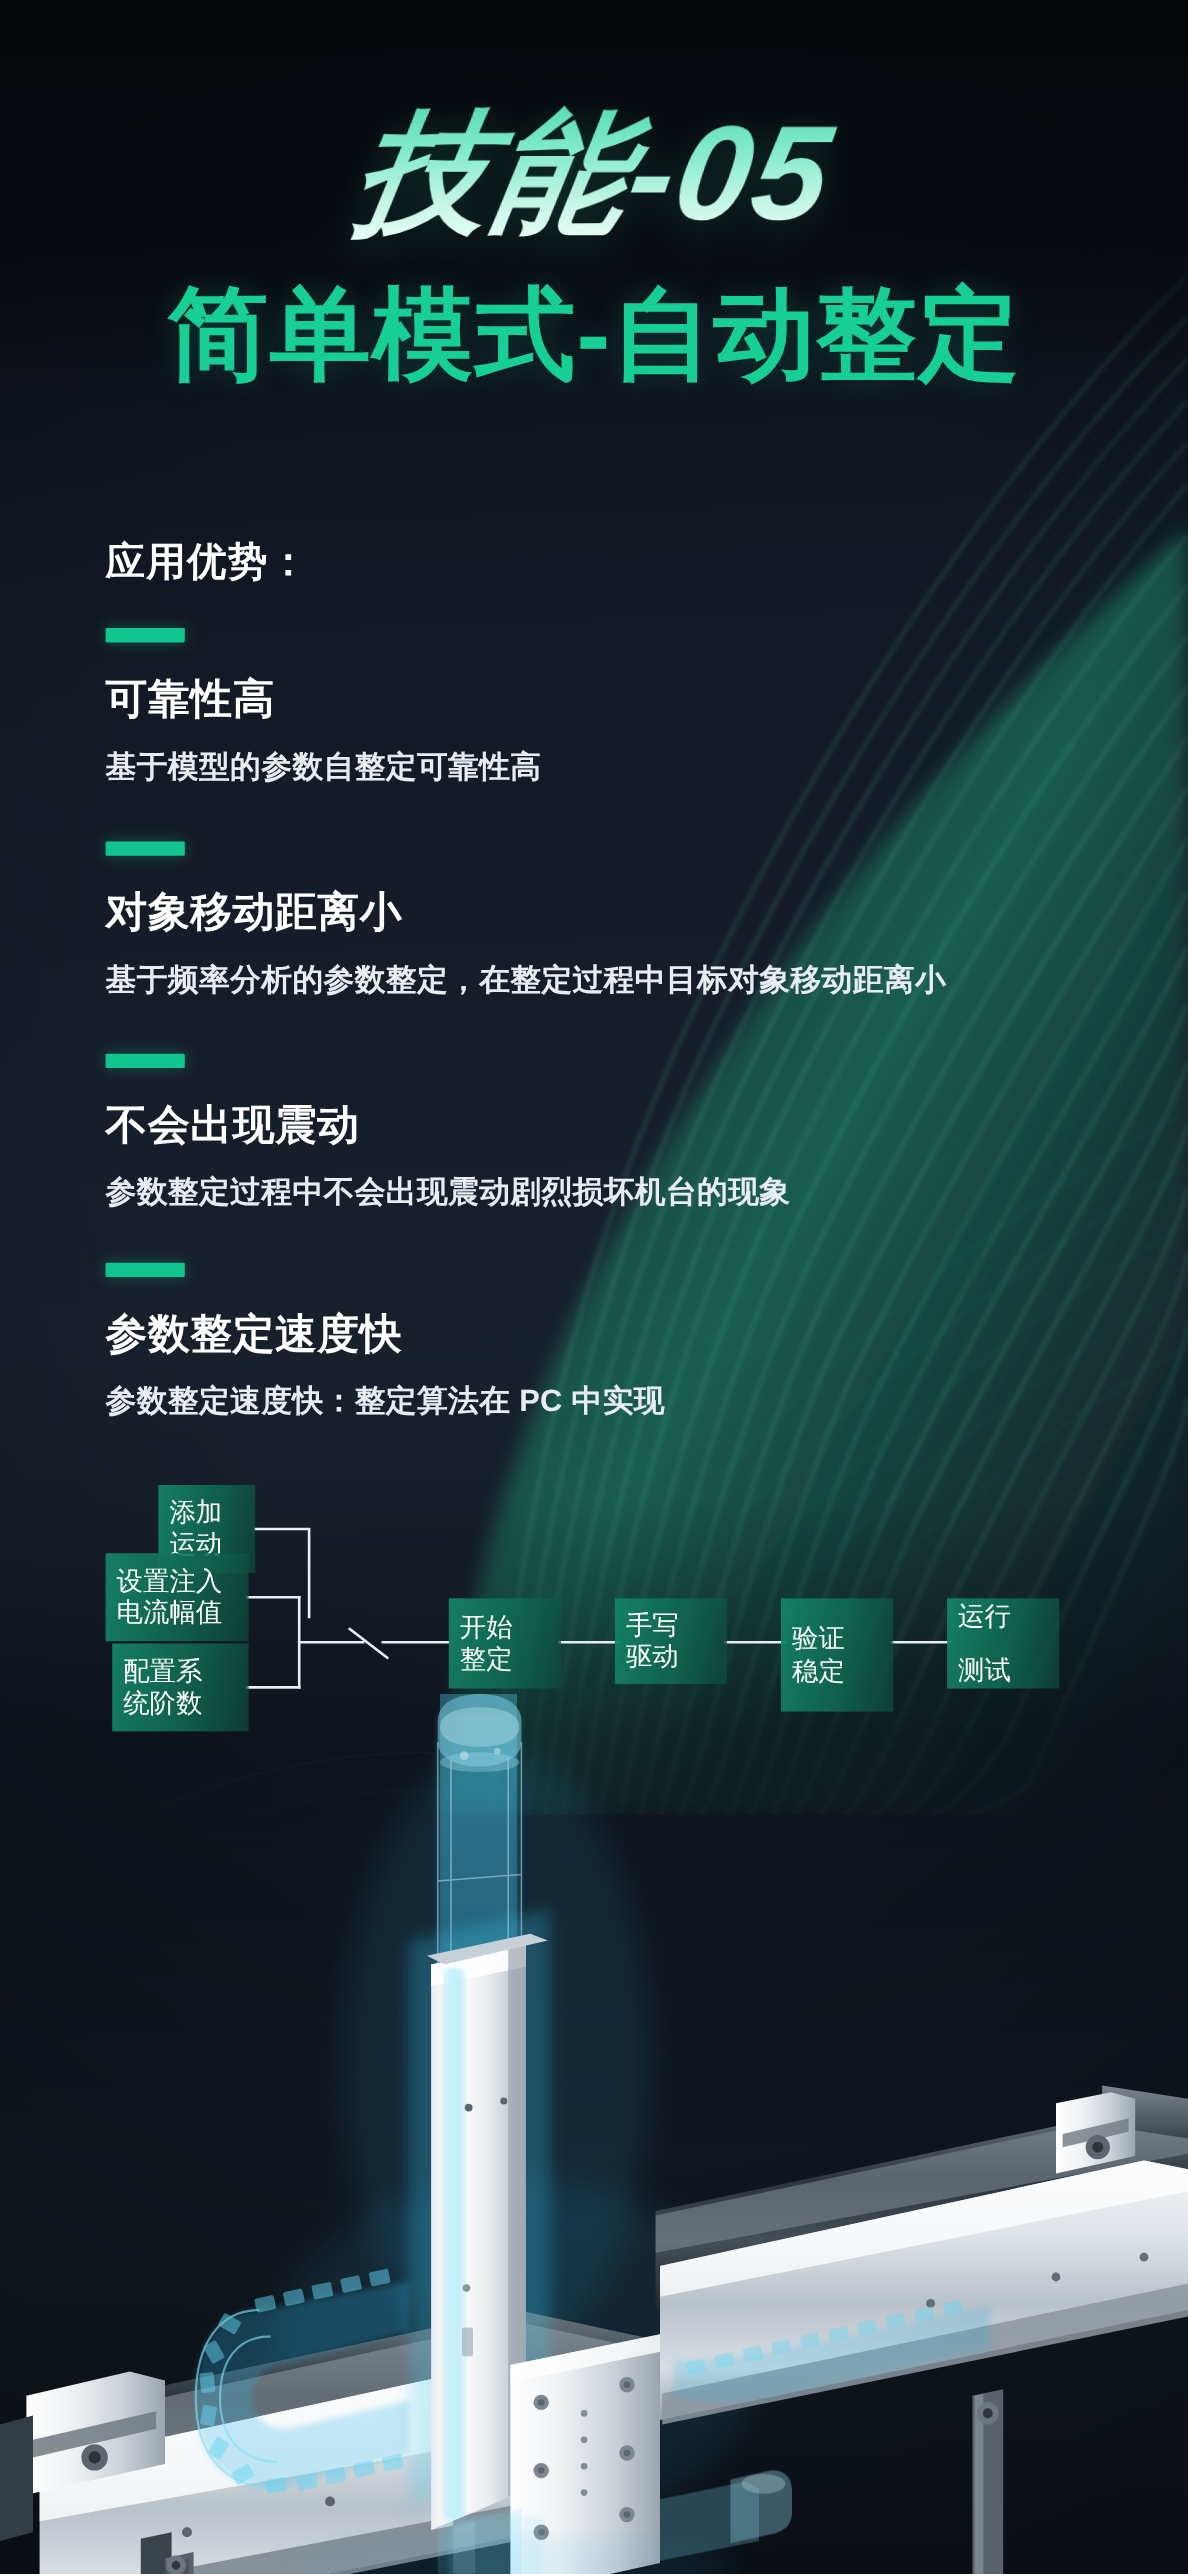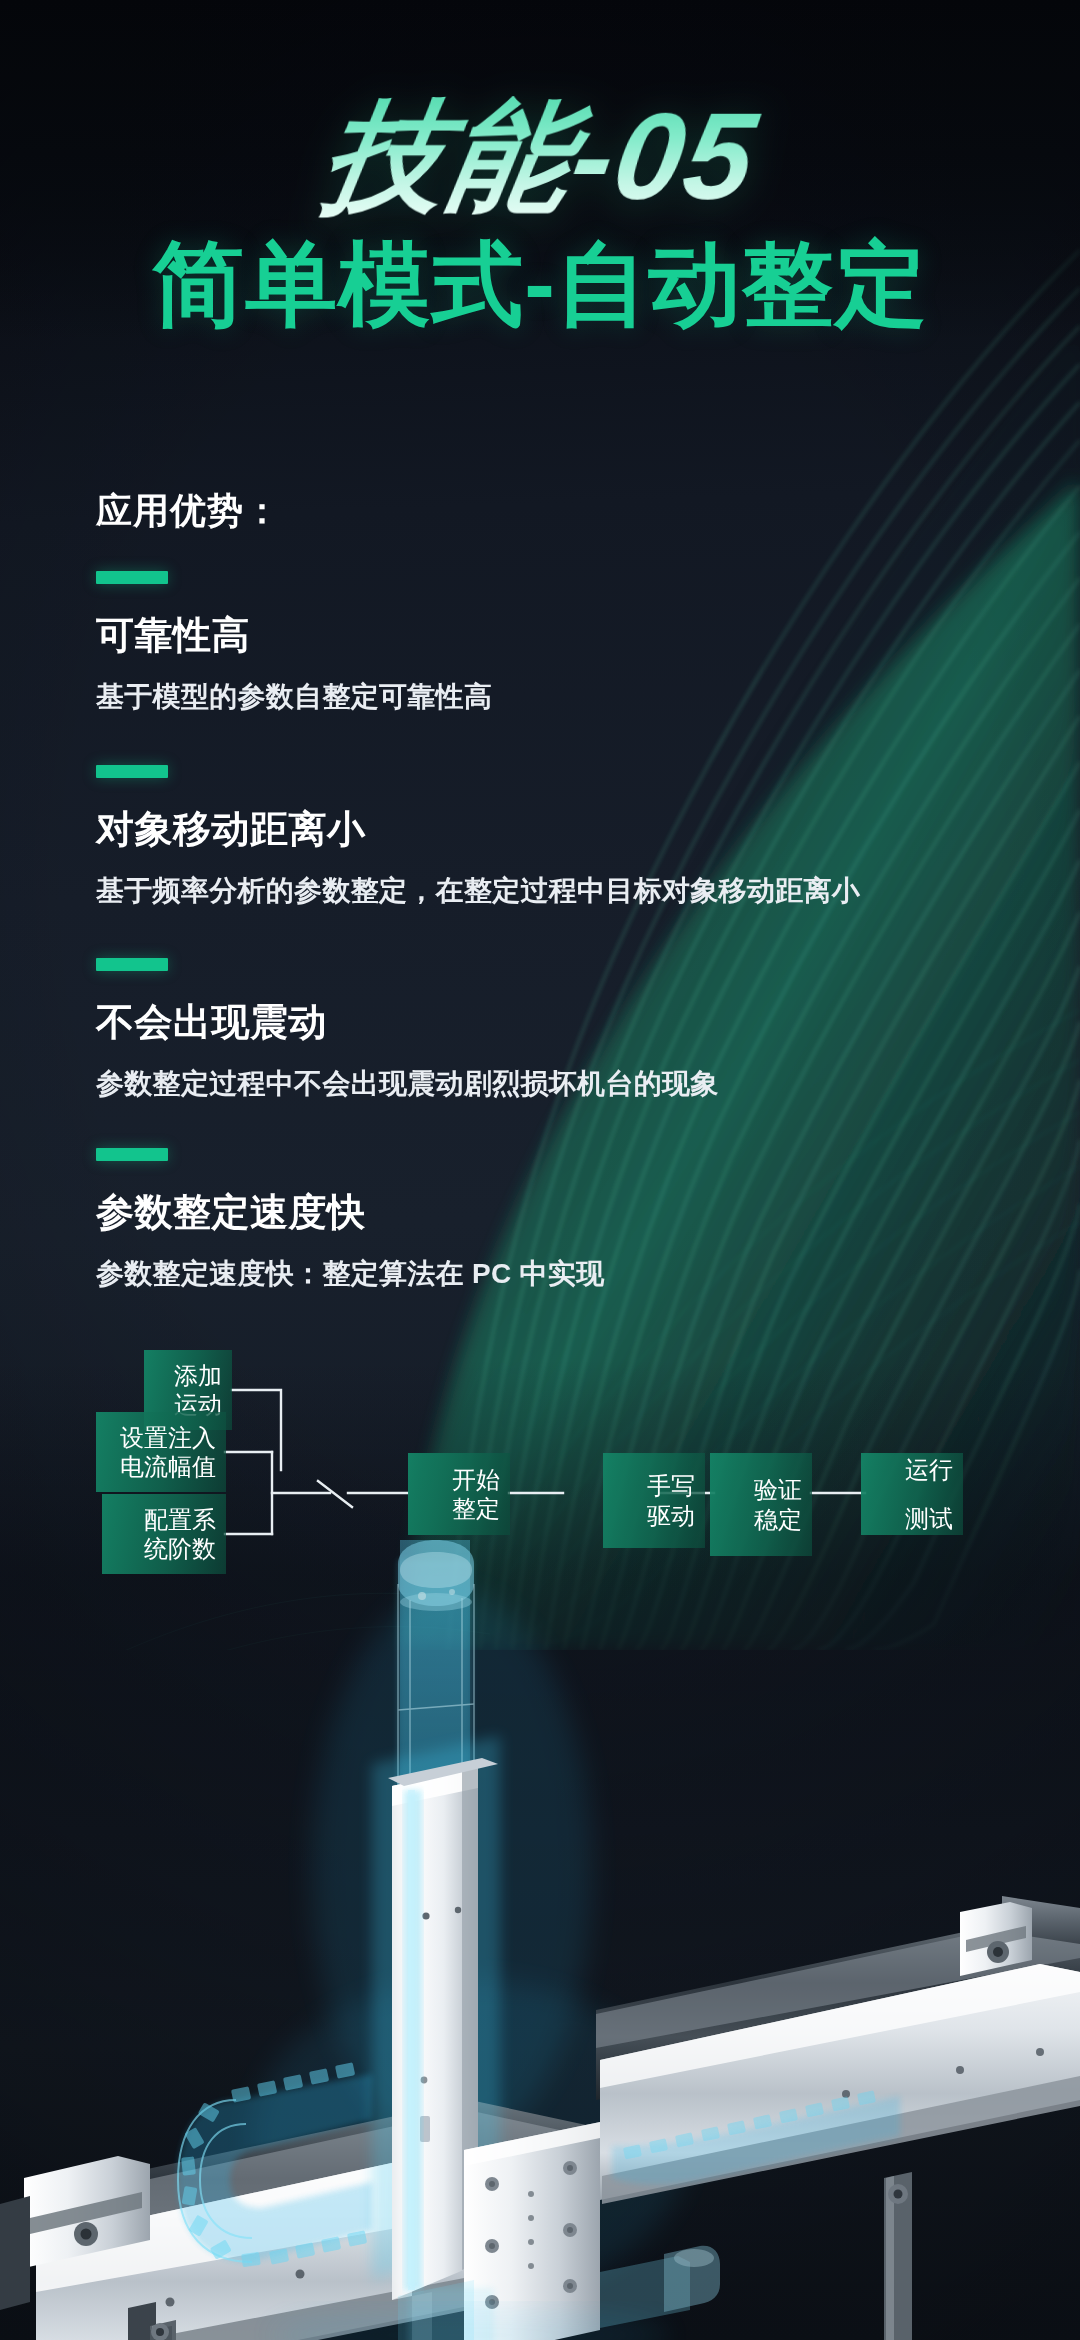--- a/index.html
+++ b/index.html
@@ -40,21 +40,21 @@
     font-size:122px; line-height:1; font-weight:700; font-style:italic;
     letter-spacing:2px;
     background:linear-gradient(180deg,#58dcb2 0%,#83ebca 34%,#c4f6e6 72%,#e7fdf6 100%);
     -webkit-background-clip:text; background-clip:text; color:transparent;
     -webkit-text-fill-color:transparent;
     transform:skewX(-9deg);
     display:inline-block;
     filter:drop-shadow(0 4px 18px rgba(40,220,160,.20));
   }
   .sub-title{
-    margin-top:20px;
+    margin-top:40px;
     font-size:92px; line-height:1; font-weight:700; letter-spacing:1px;
     color:#17cf94;
     text-shadow:0 0 26px rgba(23,207,148,.22);
   }
 
   
   .adv-head{
     position:absolute; left:96px; top:487px;
     font-size:36px; font-weight:700; color:#fff; letter-spacing:1px;
   }
@@ -68,21 +68,21 @@
     margin-top:26px; font-size:38px; font-weight:700; color:#ffffff; letter-spacing:.5px;
   }
   .feat .f-desc{
     margin-top:17px; font-size:28px; font-weight:700; color:#e9edf2; letter-spacing:.3px;
   }
 
   
   .flow{ position:absolute; left:0; top:1318px; width:1080px; height:250px; }
   .node{
     position:absolute;
-    display:flex; flex-direction:column; align-items:flex-end; justify-content:center;
+    display:flex; flex-direction:column; align-items:flex-start; justify-content:center;
     color:#fff; font-size:24px; line-height:1.22; font-weight:400;
     background:linear-gradient(100deg,rgba(20,132,102,.95) 0%,rgba(16,104,81,.88) 55%,rgba(12,74,59,.72) 100%);
     padding:8px 10px; white-space:nowrap;
   }
   .node span{ display:block; }
   .flow svg{ position:absolute; left:0; top:0; }
 
   
   .machine{ position:absolute; left:0; top:1540px; width:1080px; height:800px; }
   .machine svg{ display:block; }
@@ -243,21 +243,21 @@
     <div class="node" style="left:102px; top:176px; width:124px; height:80px;">
       <span>配置系</span>
       <span>统阶数</span>
     </div>
 
     <div class="node" style="left:408px; top:135px; width:102px; height:82px;">
       <span>开始</span>
       <span>整定</span>
     </div>
 
-    <div class="node" style="left:559px; top:135px; width:102px; height:95px;margin-left:44px;">
+    <div class="node" style="left:559px; top:135px; width:102px; height:78px;">
       <span>手写</span>
       <span>驱动</span>
     </div>
 
     <div class="node" style="left:710px; top:135px; width:102px; height:103px;">
       <span>验证</span>
       <span>稳定</span>
     </div>
 
     <div class="node" style="left:861px; top:135px; width:102px; height:82px;gap:20px;">

